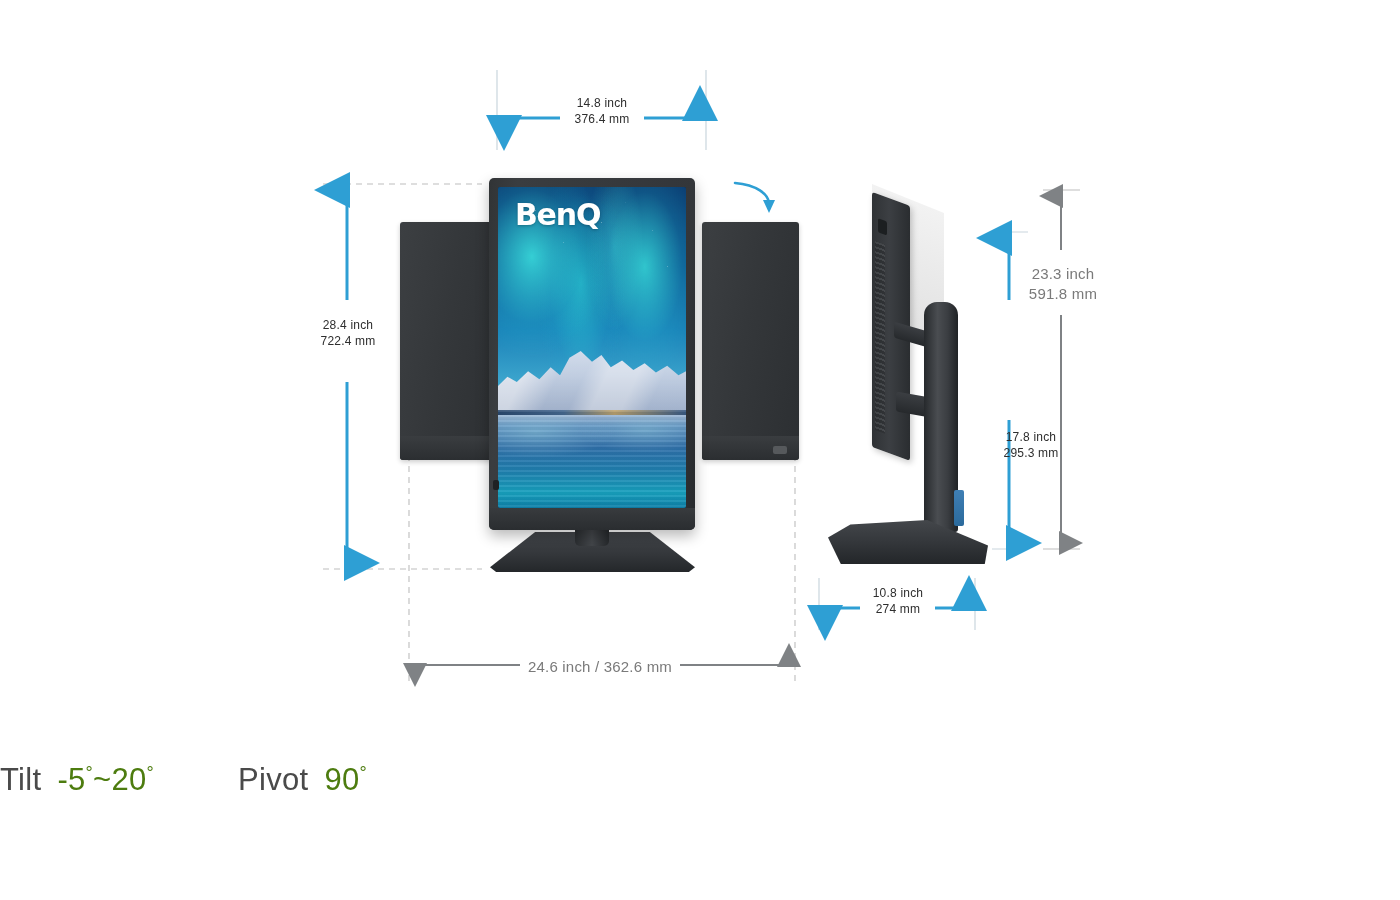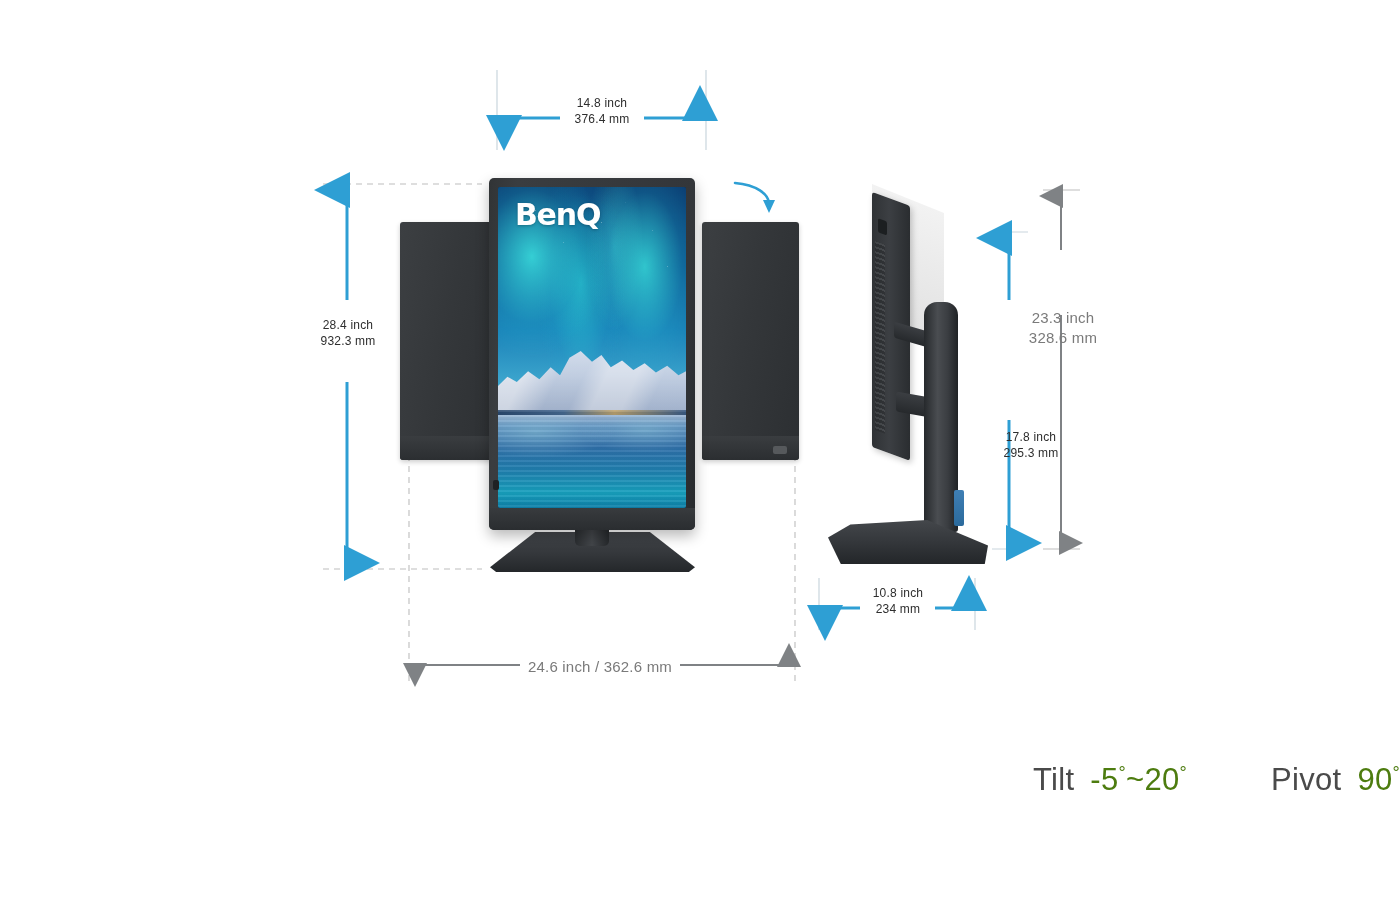--- a/index.html
+++ b/index.html
@@ -28,21 +28,21 @@
   .dim-text .l1, .dim-text .l2 { display: block; }
   .dim-big { font-size: 12px; }
   .dim-small { font-size: 15px; color: #6c6c6c; }
   .dim-gray { color: #7a7a7a; }
 
   
   .specs {
     position: absolute;
     left: 0; right: 0; top: 762px;
     display: flex;
-    justify-content: flex-end;
+    justify-content: flex-start;
     align-items: baseline;
     gap: 84px;
   }
   .spec-group { display: flex; align-items: baseline; gap: 16px; }
   .spec-label {
     font-size: 31px;
     color: #4a4a4a;
     font-weight: 400;
     letter-spacing: .3px;
   }
@@ -305,36 +305,36 @@
     </g>
   </svg>
 
   <div class="dim-text dim-big" style="left:566px; top:96px; width:72px;">
     <span class="l1">14.8 inch</span>
     <span class="l2">376.4 mm</span>
   </div>
 
   <div class="dim-text dim-big" style="left:308px; top:318px; width:80px;">
     <span class="l1">28.4 inch</span>
-    <span class="l2">932.3 mm</span>
-  </div>
-
-  <div class="dim-text dim-small dim-gray" style="left:1020px; top:264px; width:86px;margin-top:44px;">
+    <span class="l2">722.4 mm</span>
+  </div>
+
+  <div class="dim-text dim-small dim-gray" style="left:1020px; top:264px; width:86px;">
     <span class="l1">23.3 inch</span>
-    <span class="l2">328.6 mm</span>
+    <span class="l2">591.8 mm</span>
   </div>
 
   <div class="dim-text dim-big" style="left:986px; top:430px; width:90px;">
     <span class="l1">17.8 inch</span>
     <span class="l2">295.3 mm</span>
   </div>
 
   <div class="dim-text dim-big" style="left:858px; top:586px; width:80px;">
     <span class="l1">10.8 inch</span>
-    <span class="l2">234 mm</span>
+    <span class="l2">274 mm</span>
   </div>
 
   <div class="dim-text dim-small dim-gray" style="left:520px; top:657px; width:160px;">
     <span class="l1">24.6 inch / 362.6 mm</span>
   </div>
 
   <div class="front-wrap">
 
     <div class="wing wing-left">
       <div class="wing-foot"></div>

